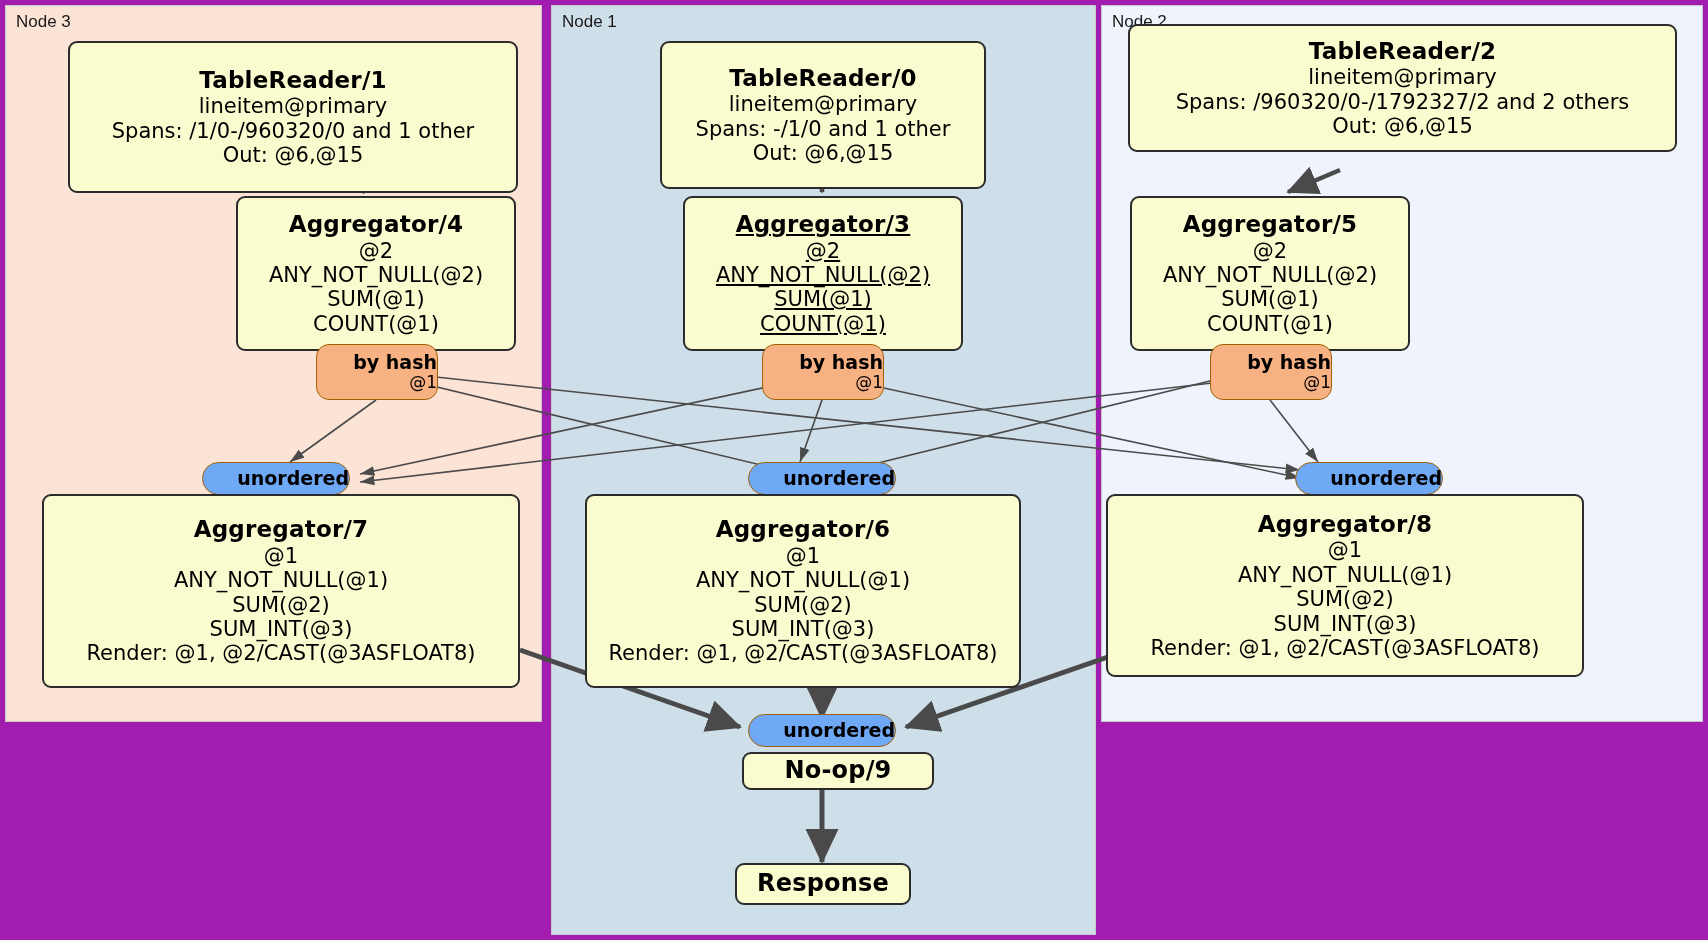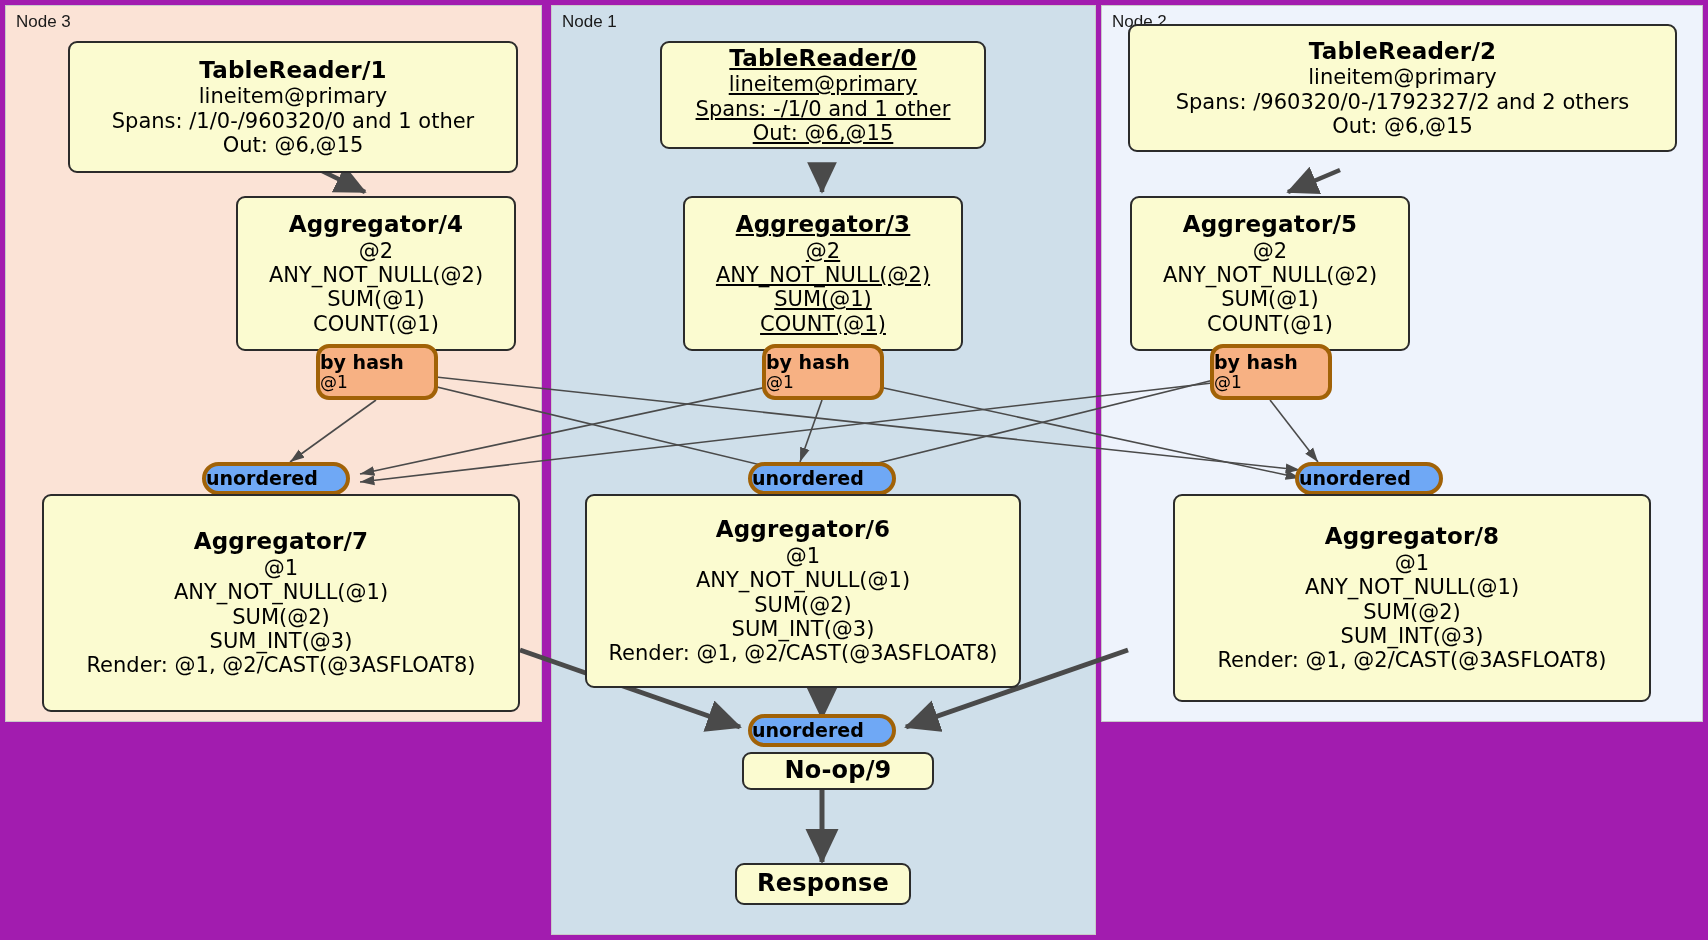--- a/index.html
+++ b/index.html
@@ -18,23 +18,23 @@
     position:absolute;box-sizing:border-box;
     background:#fbfbd0;border:2px solid #2b2b2b;border-radius:9px;
     text-align:center;color:#000;
     display:flex;flex-direction:column;justify-content:center;align-items:center;
     line-height:1.16;
   }
   .box .ttl{font-weight:bold;font-size:23px;letter-spacing:.2px;margin-bottom:1px;}
   .box .ln{font-size:21px;white-space:nowrap;}
 
   .badge{
-    position:absolute;box-sizing:border-box;border:4px solid #a16207;
+    position:absolute;box-sizing:border-box;border:1px solid #a16207;
     text-align:center;color:#000;display:flex;flex-direction:column;
-    justify-content:center;align-items:flex-start;line-height:1.12;
+    justify-content:center;align-items:flex-end;line-height:1.12;
   }
   .badge-hash{background:#f7b183;border-radius:13px;}
   .badge-hash .bt{font-weight:bold;font-size:19px;}
   .badge-hash .bs{font-size:17px;}
   .badge-unordered{background:#6fa8f5;border-radius:17px;}
   .badge-unordered .bt{font-weight:bold;font-size:19px;}
 
   .small-box .ttl{font-size:24px;}
 </style>
 </head>
@@ -83,28 +83,28 @@
     <path d="M1238,374 L850,470" stroke="#4a4a4a" stroke-width="1.6" fill="none" marker-end="url(#ah-thin)"></path>
     <path d="M1270,400 L1318,462" stroke="#4a4a4a" stroke-width="1.6" fill="none" marker-end="url(#ah-thin)"></path>
 
     <path d="M520,650 L740,727" stroke="#4a4a4a" stroke-width="5" fill="none" marker-end="url(#ah-big)"></path>
     <path d="M822,685 L822,718" stroke="#4a4a4a" stroke-width="5" fill="none" marker-end="url(#ah-big)"></path>
     <path d="M1128,650 L906,727" stroke="#4a4a4a" stroke-width="5" fill="none" marker-end="url(#ah-big)"></path>
 
     <path d="M822,785 L822,862" stroke="#4a4a4a" stroke-width="5" fill="none" marker-end="url(#ah-big)"></path>
   </svg>
 
-  <div class="box" style="left:68px;top:41px;width:450px;height:132px;">
+  <div class="box" style="left:68px;top:41px;width:450px;height:152px;">
     <div class="ttl">TableReader/1</div>
     <div class="ln">lineitem@primary</div>
     <div class="ln">Spans: /1/0-/960320/0 and 1 other</div>
     <div class="ln">Out: @6,@15</div>
   </div>
 
-  <div class="box" style="left:660px;top:41px;width:326px;height:108px;text-decoration:underline;">
+  <div class="box" style="left:660px;top:41px;width:326px;height:148px;">
     <div class="ttl">TableReader/0</div>
     <div class="ln">lineitem@primary</div>
     <div class="ln">Spans: -/1/0 and 1 other</div>
     <div class="ln">Out: @6,@15</div>
   </div>
 
   <div class="box" style="left:1128px;top:24px;width:549px;height:128px;">
     <div class="ttl">TableReader/2</div>
     <div class="ln">lineitem@primary</div>
     <div class="ln">Spans: /960320/0-/1792327/2 and 2 others</div>
@@ -155,39 +155,39 @@
   </div>
 
   <div class="badge badge-unordered" style="left:748px;top:462px;width:148px;height:33px;">
     <div class="bt">unordered</div>
   </div>
 
   <div class="badge badge-unordered" style="left:1295px;top:462px;width:148px;height:33px;">
     <div class="bt">unordered</div>
   </div>
 
-  <div class="box" style="left:42px;top:494px;width:478px;height:218px;">
+  <div class="box" style="left:42px;top:494px;width:478px;height:194px;">
     <div class="ttl">Aggregator/7</div>
     <div class="ln">@1</div>
     <div class="ln">ANY_NOT_NULL(@1)</div>
     <div class="ln">SUM(@2)</div>
     <div class="ln">SUM_INT(@3)</div>
     <div class="ln">Render: @1, @2/CAST(@3ASFLOAT8)</div>
   </div>
 
   <div class="box" style="left:585px;top:494px;width:436px;height:194px;">
     <div class="ttl">Aggregator/6</div>
     <div class="ln">@1</div>
     <div class="ln">ANY_NOT_NULL(@1)</div>
     <div class="ln">SUM(@2)</div>
     <div class="ln">SUM_INT(@3)</div>
     <div class="ln">Render: @1, @2/CAST(@3ASFLOAT8)</div>
   </div>
 
-  <div class="box" style="left:1173px;top:494px;width:478px;height:208px;">
+  <div class="box" style="left:1106px;top:494px;width:478px;height:183px;">
     <div class="ttl">Aggregator/8</div>
     <div class="ln">@1</div>
     <div class="ln">ANY_NOT_NULL(@1)</div>
     <div class="ln">SUM(@2)</div>
     <div class="ln">SUM_INT(@3)</div>
     <div class="ln">Render: @1, @2/CAST(@3ASFLOAT8)</div>
   </div>
 
   <div class="badge badge-unordered" style="left:748px;top:714px;width:148px;height:33px;">
     <div class="bt">unordered</div>

